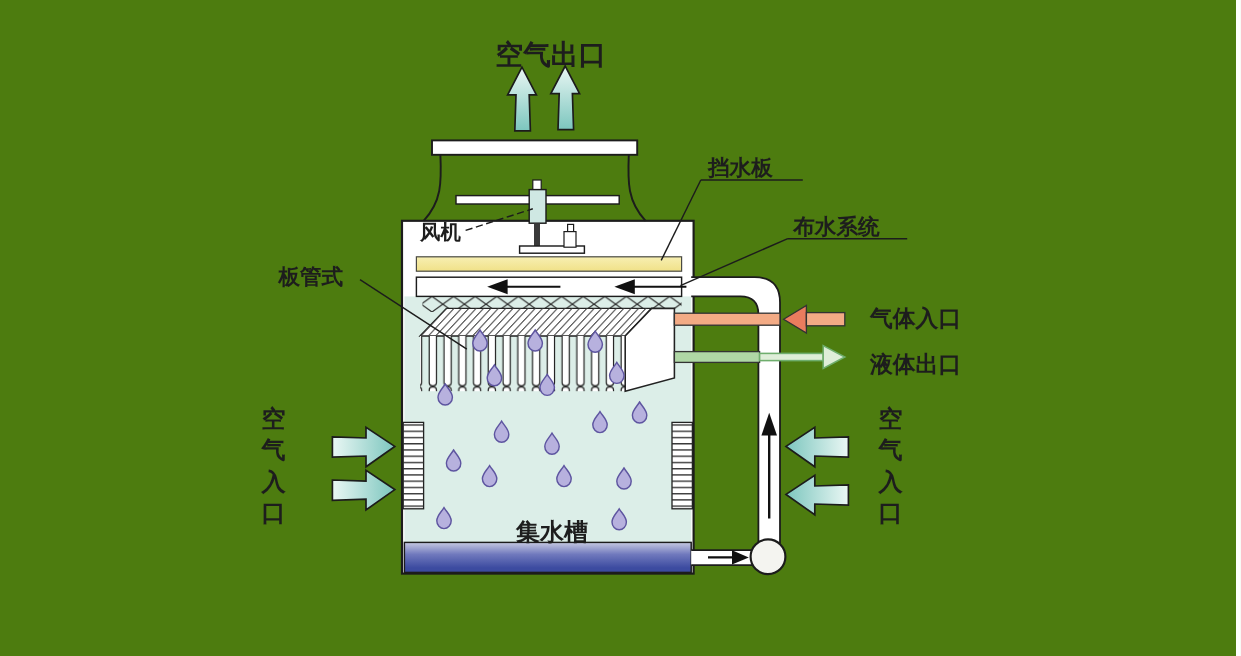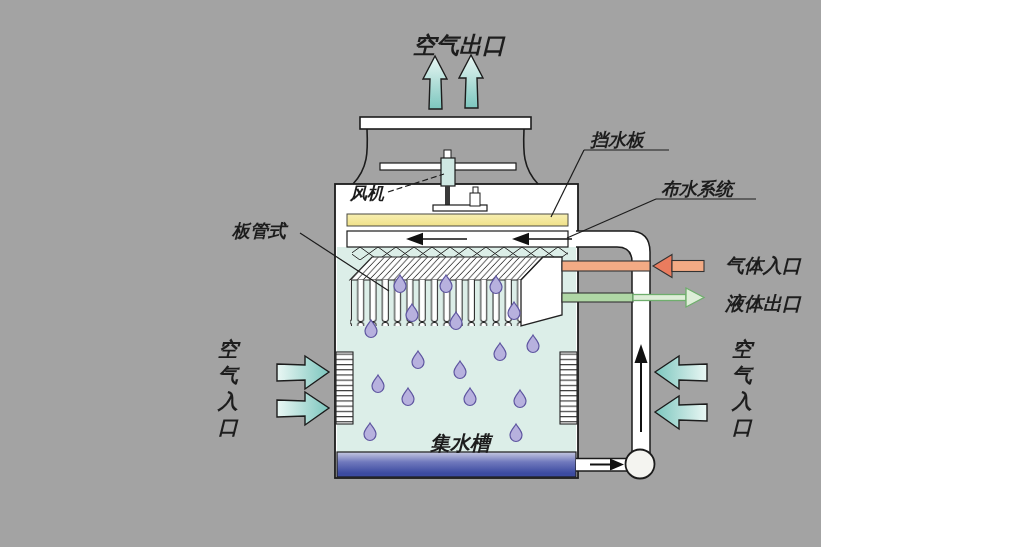--- a/index.html
+++ b/index.html
@@ -1,19 +1,18 @@
 <!DOCTYPE html>
 <html style="--arrow-teal: #7cc6be; --arrow-light: #eaf7f4; --baffle-yellow: #f0e188; --baffle-yellow-light: #f7efb2; --gas-pipe-orange: #f3ab85; --gas-arrow-red: #ea7c5e; --liquid-pipe-green: #afd7a5; --liquid-arrow-outline: #6fae6d; --liquid-arrow-fill: #deeed8; --tank-interior: #dceee8; --basin-light: #c6c9e2; --basin-mid: #7079bd; --basin-dark: #3c4ba0; --droplet-fill: #b7b1de; --droplet-outline: #5e55a0; --fan-hub: #cfe8e3; --line: #1c1c1c;"><head>
 <meta charset="utf-8">
 <style>
   html,body{margin:0;padding:0;background:#ffffff;}
   .stage{
-    position:relative;width:821px;height:547px;background:#a3a3a3;overflow:hidden;
+    position:relative;width:1030px;height:547px;background:#4d7c0f;overflow:hidden;
     font-family:"DejaVu Sans","Liberation Sans",sans-serif;
-    font-style:italic;
   }
   svg{display:block;}
   text.lbl{
     font-family:"DejaVu Sans","Liberation Sans",sans-serif;
     fill:#1d1d1d;font-weight:600;
   }
 </style>
 </head>
 <body>
 

